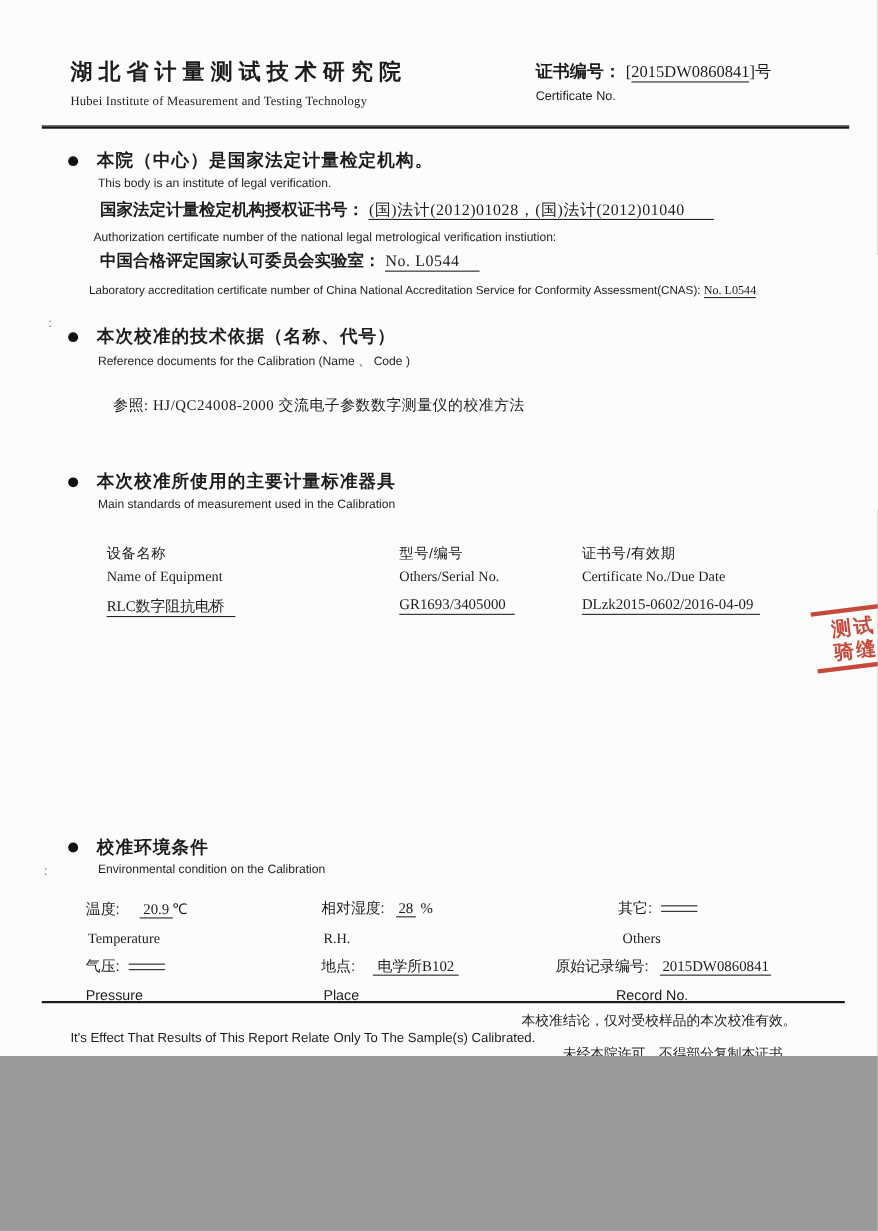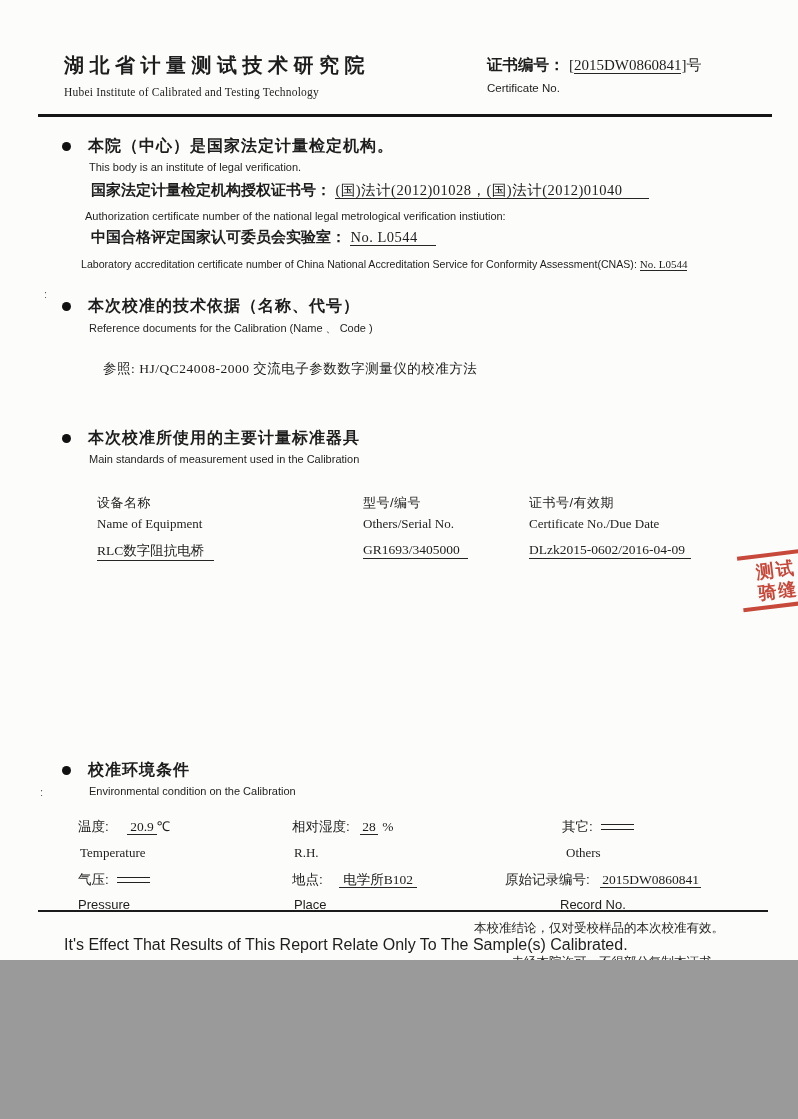--- a/index.html
+++ b/index.html
@@ -53,33 +53,33 @@
 
   
   .env { position:absolute; left:0; top:813px; width:798px; height:110px; }
   .env-label { font-size:13.5px; font-weight:400; }
   .env-val { font-family:"Liberation Serif", serif; font-size:13.5px; font-weight:400; }
   .env-en { font-family:"Liberation Serif", serif; font-size:13px; font-weight:400; }
   .dash { display:inline-block; width:33px; height:6px; border-top:1.5px solid #222;
           border-bottom:1.5px solid #222; vertical-align:middle; margin-left:8px; }
 
   .note { font-size:12.5px; line-height:1.3;text-align:right; }
-  .note-en { font-size:16px; }
+  .note-en { font-size:12px; }
   .footer { position:absolute; top:1048px; left:0; width:100%; text-align:center;
             font-family:"Liberation Serif", serif; font-size:14px; letter-spacing:2.5px; }
   .noise { position:absolute; font-size:11px; color:#5a5a5a; }
 </style>
 </head>
 <body>
 
 <div class="page">
 
   <div class="abs" style="left:64px; top:52px;">
     <div class="org-cn">湖北省计量测试技术研究院</div>
-    <div class="org-en">Hubei Institute of Calibrated and Testing Technology</div>
+    <div class="org-en">Hubei Institute of Measurement and Testing Technology</div>
   </div>
   <div class="abs" style="left:487px; top:55px;">
     <div>
       <span class="cert-label">证书编号：</span>
       <span class="cert-no">[</span><span class="cert-no u">2015DW0860841</span><span class="cert-no">]号</span>
     </div>
     <div class="cert-en">Certificate No.</div>
   </div>
   <div class="rule-double" style="top:114px;"></div>
 

